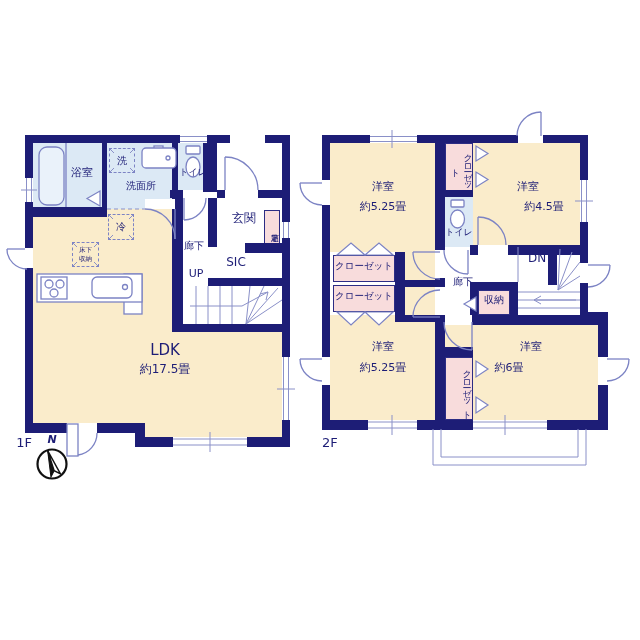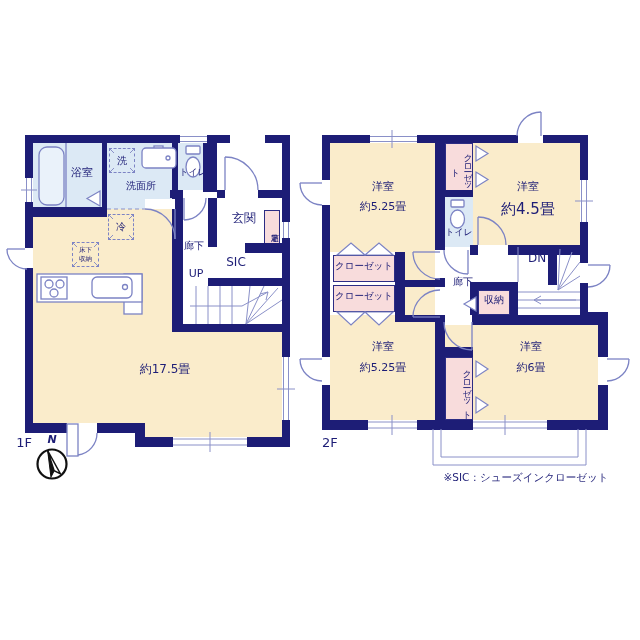--- a/index.html
+++ b/index.html
@@ -316,36 +316,36 @@
       <span>冷</span>
     </div>
   <div class="dash" style="left:72px;top:242px;width:27px;height:25px;font-size:6.5px;padding:0 5px">
       <span>床下収納</span>
     </div>
   <div class="lbl" style="left:224px;top:212px;width:40px;font-size:12px">玄関</div>
   <div class="lbl v" style="left:264px;top:213px;width:16px;height:30px;font-size:8px">下足箱</div>
   <div class="lbl" style="left:179px;top:240px;width:30px;font-size:10px">廊下</div>
   <div class="lbl" style="left:219px;top:256px;width:34px;font-size:12px">SIC</div>
   <div class="lbl" style="left:181px;top:268px;width:30px;font-size:11px">UP</div>
+  <div class="lbl" style="left:115px;top:342px;width:100px;font-size:15px">LDK</div>
   <div class="lbl" style="left:115px;top:363px;width:100px;font-size:12px">約17.5畳</div>
   <div class="lbl" style="left:8px;top:436px;width:32px;font-size:13px;text-align:center">1F</div>
   <div class="lbl it" style="left:44px;top:434px;width:16px;font-size:11px">N</div>
 
   <div class="lbl" style="left:351px;top:181px;width:64px;font-size:11px">洋室</div>
   <div class="lbl" style="left:345px;top:201px;width:76px;font-size:11px">約5.25畳</div>
   <div class="lbl v" style="left:444px;top:147px;width:30px;height:42px;font-size:9px">クローゼット</div>
   <div class="lbl" style="left:442px;top:227px;width:34px;font-size:9px">トイレ</div>
   <div class="lbl" style="left:496px;top:181px;width:64px;font-size:11px">洋室</div>
-  <div class="lbl" style="left:492px;top:201px;width:72px;font-size:15px">約4.5畳</div>
+  <div class="lbl" style="left:508px;top:201px;width:72px;font-size:11px">約4.5畳</div>
   <div class="lbl" style="left:334px;top:261px;width:60px;font-size:9.5px">クローゼット</div>
   <div class="lbl" style="left:334px;top:291px;width:60px;font-size:9.5px">クローゼット</div>
   <div class="lbl" style="left:446px;top:276px;width:34px;font-size:10px">廊下</div>
   <div class="lbl" style="left:522px;top:252px;width:30px;font-size:12px">DN</div>
   <div class="lbl" style="left:478px;top:294px;width:32px;font-size:10px">収納</div>
   <div class="lbl" style="left:351px;top:341px;width:64px;font-size:11px">洋室</div>
   <div class="lbl" style="left:345px;top:362px;width:76px;font-size:11px">約5.25畳</div>
   <div class="lbl v" style="left:447px;top:360px;width:26px;height:58px;font-size:9px">クローゼット</div>
   <div class="lbl" style="left:499px;top:341px;width:64px;font-size:11px">洋室</div>
-  <div class="lbl" style="left:499px;top:362px;width:64px;font-size:11px">約6畳</div>
+  <div class="lbl" style="left:477px;top:362px;width:64px;font-size:11px">約6畳</div>
   <div class="lbl" style="left:322px;top:436px;width:32px;font-size:13px;text-align:left">2F</div>
-  <div class="lbl" style="left:438px;top:471px;width:176px;font-size:10.5px">※SIC：シューズインクローゼット</div>
 
 </div>
 
 </body></html>

